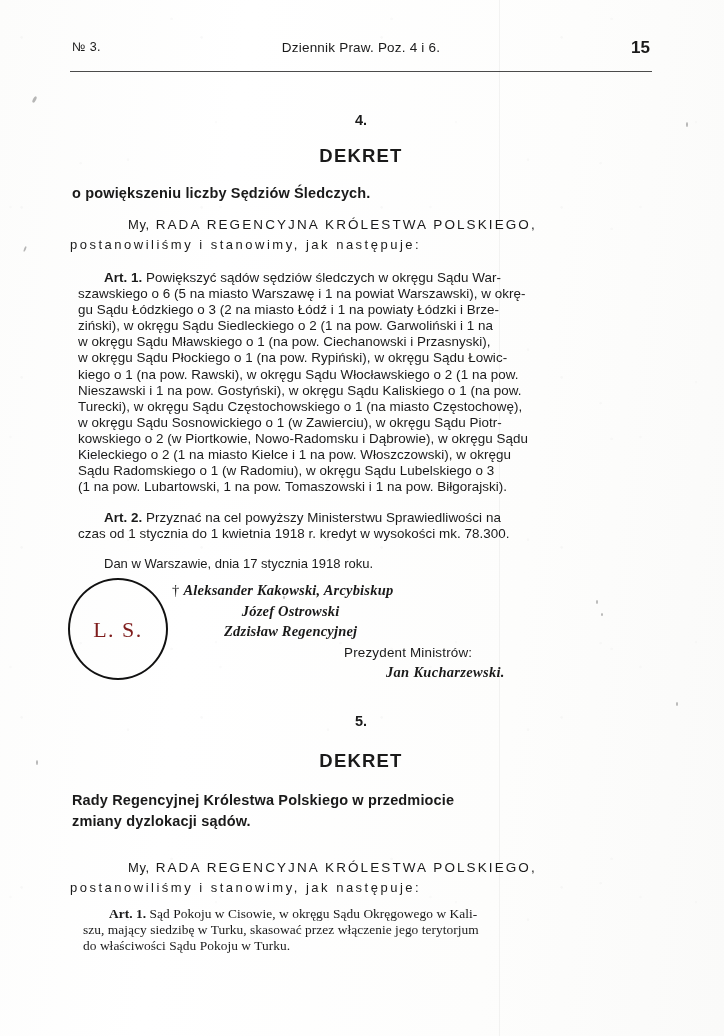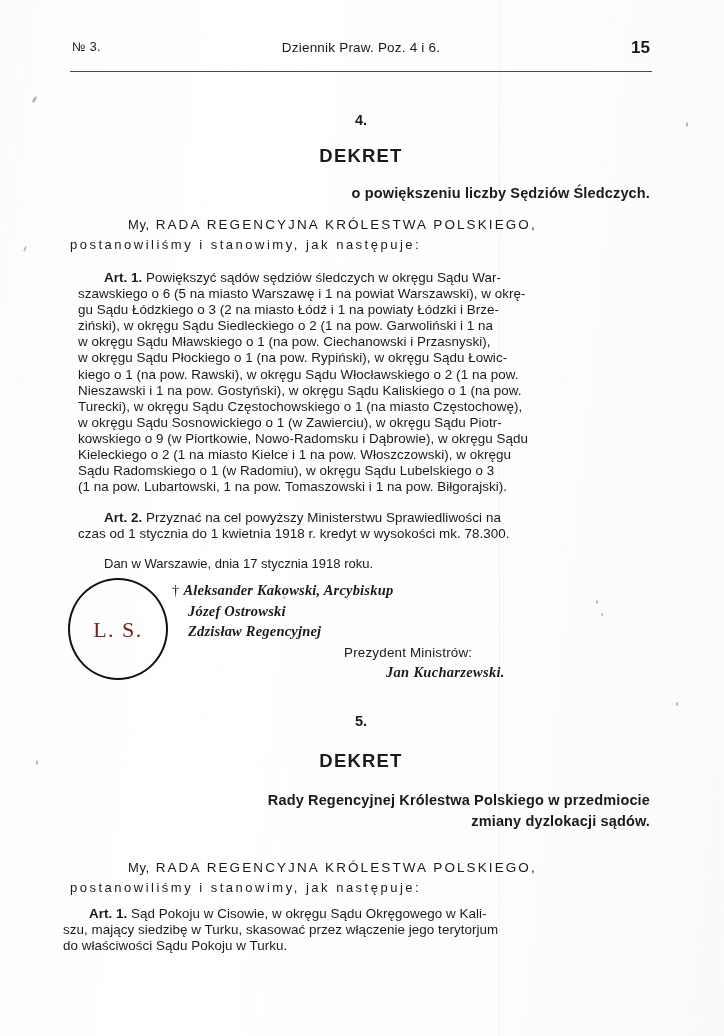--- a/index.html
+++ b/index.html
@@ -79,21 +79,21 @@
     font-weight: bold;
     font-size: 14.5px;
   }
   .dekret {
     text-align: center;
     font-weight: bold;
     font-size: 18.5px;
     letter-spacing: 1.2px;
   }
   .subtitle {
-    text-align: right;
+    text-align: left;
     font-weight: bold;
     font-size: 14.5px;
     letter-spacing: 0.15px;
     line-height: 1.45;
   }
 
   .preamble {
     font-size: 13.5px;
     line-height: 1.5;
   }
@@ -145,21 +145,21 @@
     font-family: "Liberation Serif", serif;
     font-size: 22px;
     letter-spacing: 1.5px;
     color: #7f1d1d;
     margin-top: 2px;
   }
 
   
   .signatures {
     position: absolute;
-    left: 172px; top: 580px;
+    left: 172px; top: 580px; text-align: center;
   }
   .signatures .sig {
     font-family: "Liberation Serif", serif;
     font-style: italic;
     font-weight: bold;
     font-size: 14.5px;
     line-height: 20.5px;
     white-space: nowrap;
     letter-spacing: 0.2px;
   }
@@ -235,21 +235,21 @@
     <span class="line indent"><span class="art">Art. 1.</span> <span>Powiększyć sądów sędziów śledczych w okręgu Sądu War-</span></span>
     <span class="line">szawskiego o 6 (5 na miasto Warszawę i 1 na powiat Warszawski), w okrę-</span>
     <span class="line">gu Sądu Łódzkiego o 3 (2 na miasto Łódź i 1 na powiaty Łódzki i Brze-</span>
     <span class="line">ziński), w okręgu Sądu Siedleckiego o 2 (1 na pow. Garwoliński i 1 na</span>
     <span class="line">w okręgu Sądu Mławskiego o 1 (na pow. Ciechanowski i Przasnyski),</span>
     <span class="line">w okręgu Sądu Płockiego o 1 (na pow. Rypiński), w okręgu Sądu Łowic-</span>
     <span class="line">kiego o 1 (na pow. Rawski), w okręgu Sądu Włocławskiego o 2 (1 na pow.</span>
     <span class="line">Nieszawski i 1 na pow. Gostyński), w okręgu Sądu Kaliskiego o 1 (na pow.</span>
     <span class="line">Turecki), w okręgu Sądu Częstochowskiego o 1 (na miasto Częstochowę),</span>
     <span class="line">w okręgu Sądu Sosnowickiego o 1 (w Zawierciu), w okręgu Sądu Piotr-</span>
-    <span class="line">kowskiego o 9 (w Piortkowie, Nowo-Radomsku i Dąbrowie), w okręgu Sądu</span>
+    <span class="line">kowskiego o 2 (w Piortkowie, Nowo-Radomsku i Dąbrowie), w okręgu Sądu</span>
     <span class="line">Kieleckiego o 2 (1 na miasto Kielce i 1 na pow. Włoszczowski), w okręgu</span>
     <span class="line">Sądu Radomskiego o 1 (w Radomiu), w okręgu Sądu Lubelskiego o 3</span>
     <span class="line">(1 na pow. Lubartowski, 1 na pow. Tomaszowski i 1 na pow. Biłgorajski).</span>
   </div>
 
   <div class="body-para" style="position:absolute;left:78px;width:552px;top:398px;">
     <span class="line indent"><span class="art">Art. 2.</span> <span>Przyznać na cel powyższy Ministerstwu Sprawiedliwości na</span></span>
     <span class="line">czas od 1 stycznia do 1 kwietnia 1918 r. kredyt w wysokości mk. 78.300.</span>
   </div>
 
@@ -279,18 +279,18 @@
   <div style="position:absolute;left:72px;width:578px;top:77px;">
     <div class="subtitle">Rady Regencyjnej Królestwa Polskiego w przedmiocie</div>
     <div class="subtitle">zmiany dyzlokacji sądów.</div>
   </div>
 
   <div class="preamble" style="position:absolute;left:70px;width:584px;top:145px;">
     <div class="ln1"><span class="my">My,</span> <span>RADA REGENCYJNA KRÓLESTWA POLSKIEGO,</span></div>
     <div class="ln2">postanowiliśmy i stanowimy, jak następuje:</div>
   </div>
 
-  <div class="body-para" style="position:absolute;left:63px;width:552px;top:193px;">
+  <div class="body-para" style="position:absolute;left:83px;width:552px;top:193px;font-family:Liberation Serif, serif;">
     <span class="line indent"><span class="art">Art. 1.</span> <span>Sąd Pokoju w Cisowie, w okręgu Sądu Okręgowego w Kali-</span></span>
     <span class="line">szu, mający siedzibę w Turku, skasować przez włączenie jego terytorjum</span>
     <span class="line">do właściwości Sądu Pokoju w Turku.</span>
   </div>
 </div>
 
 </body></html>

